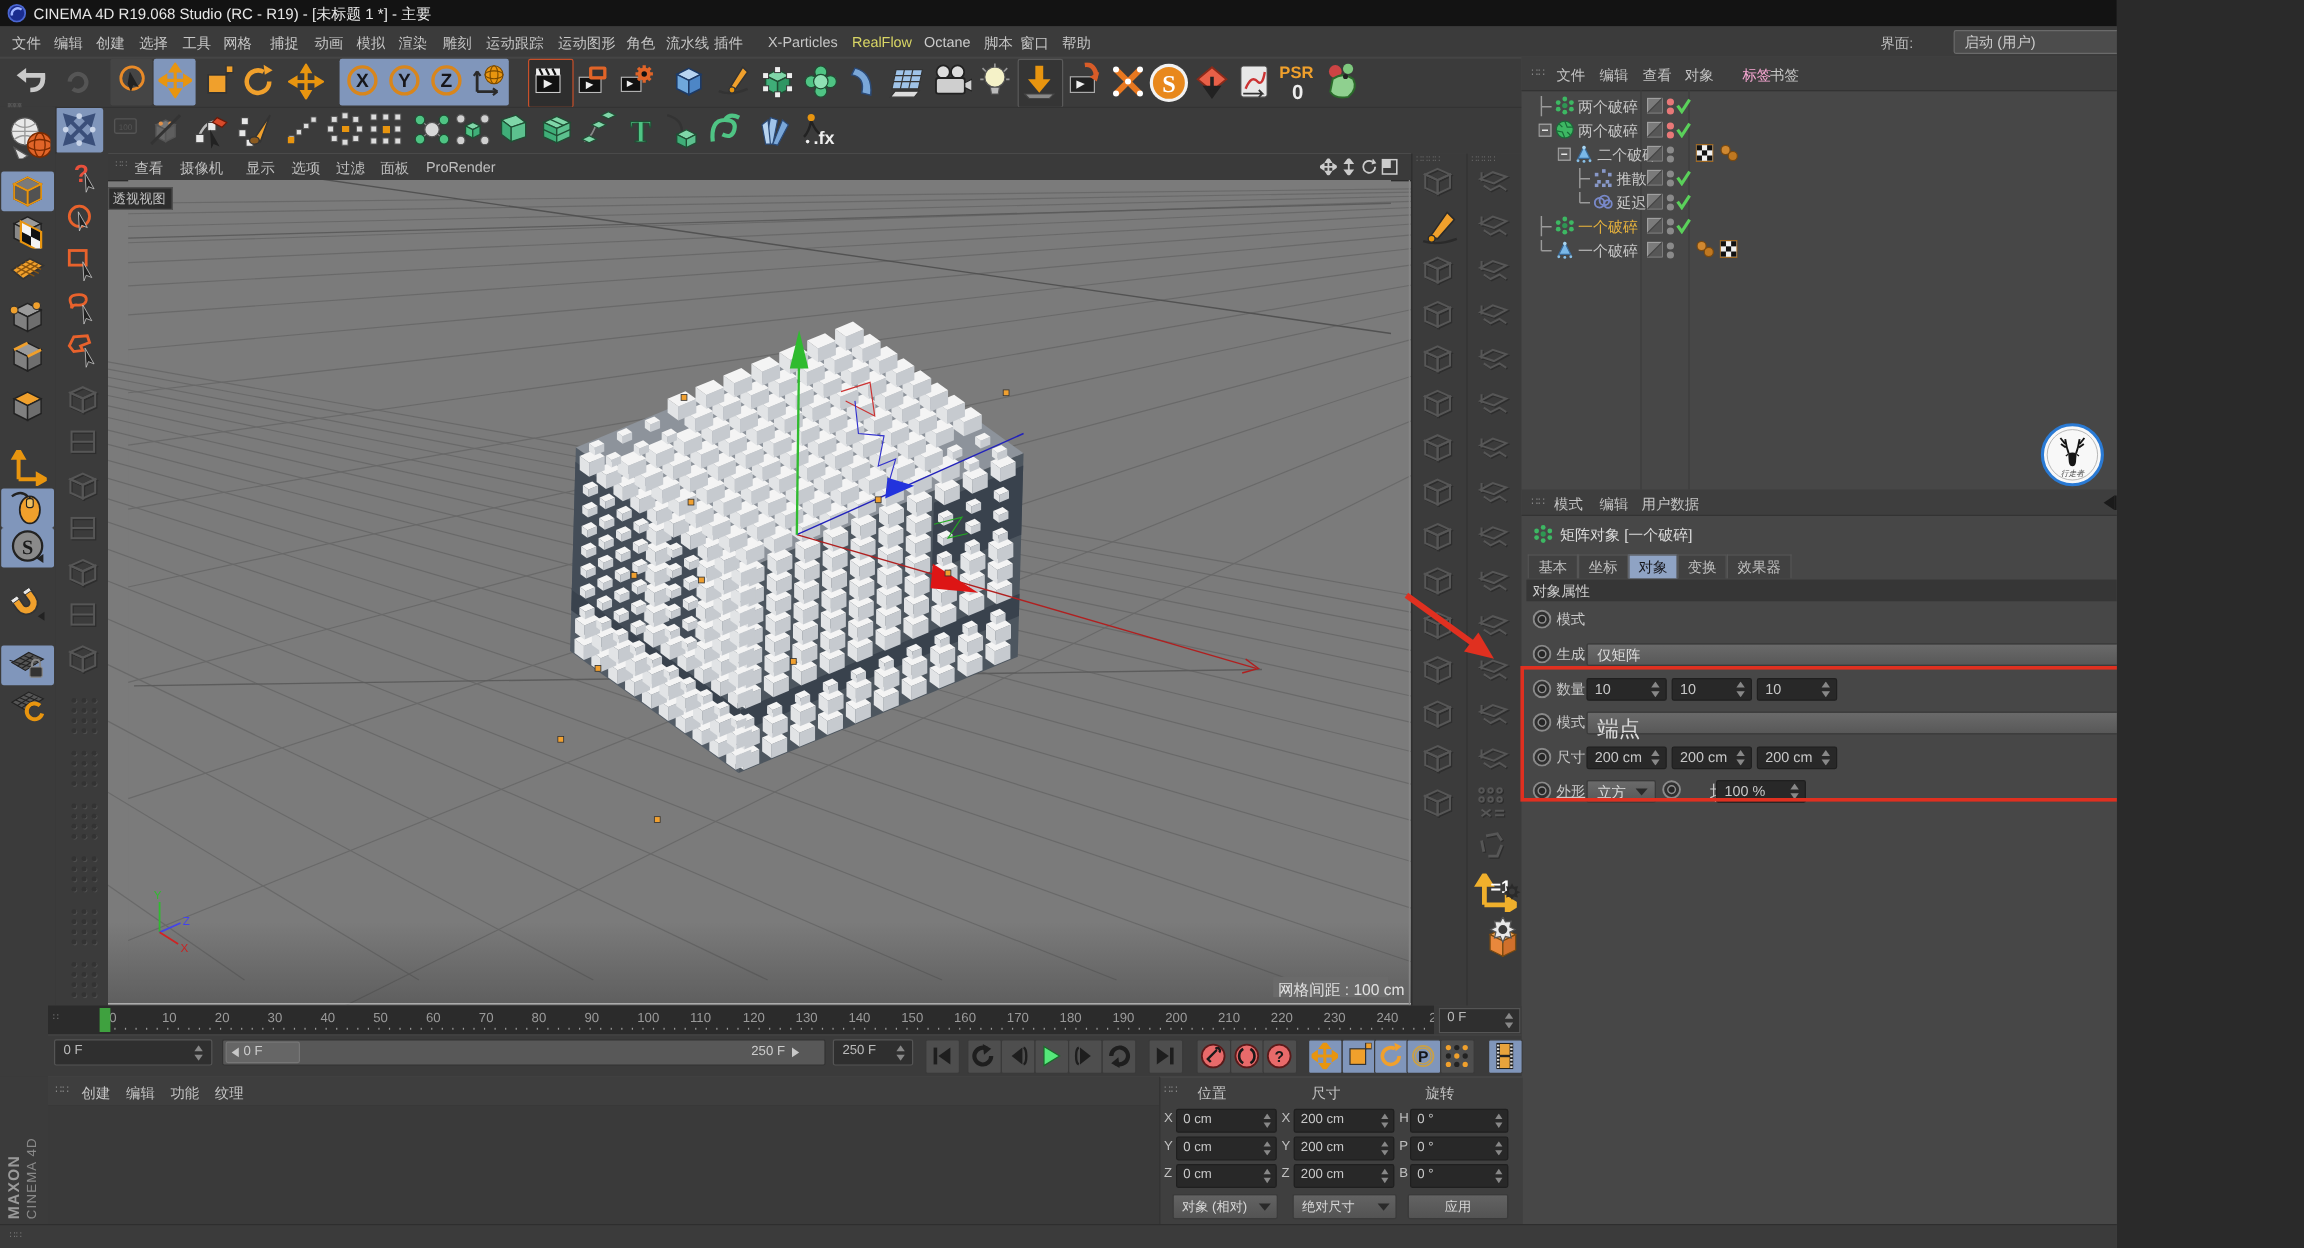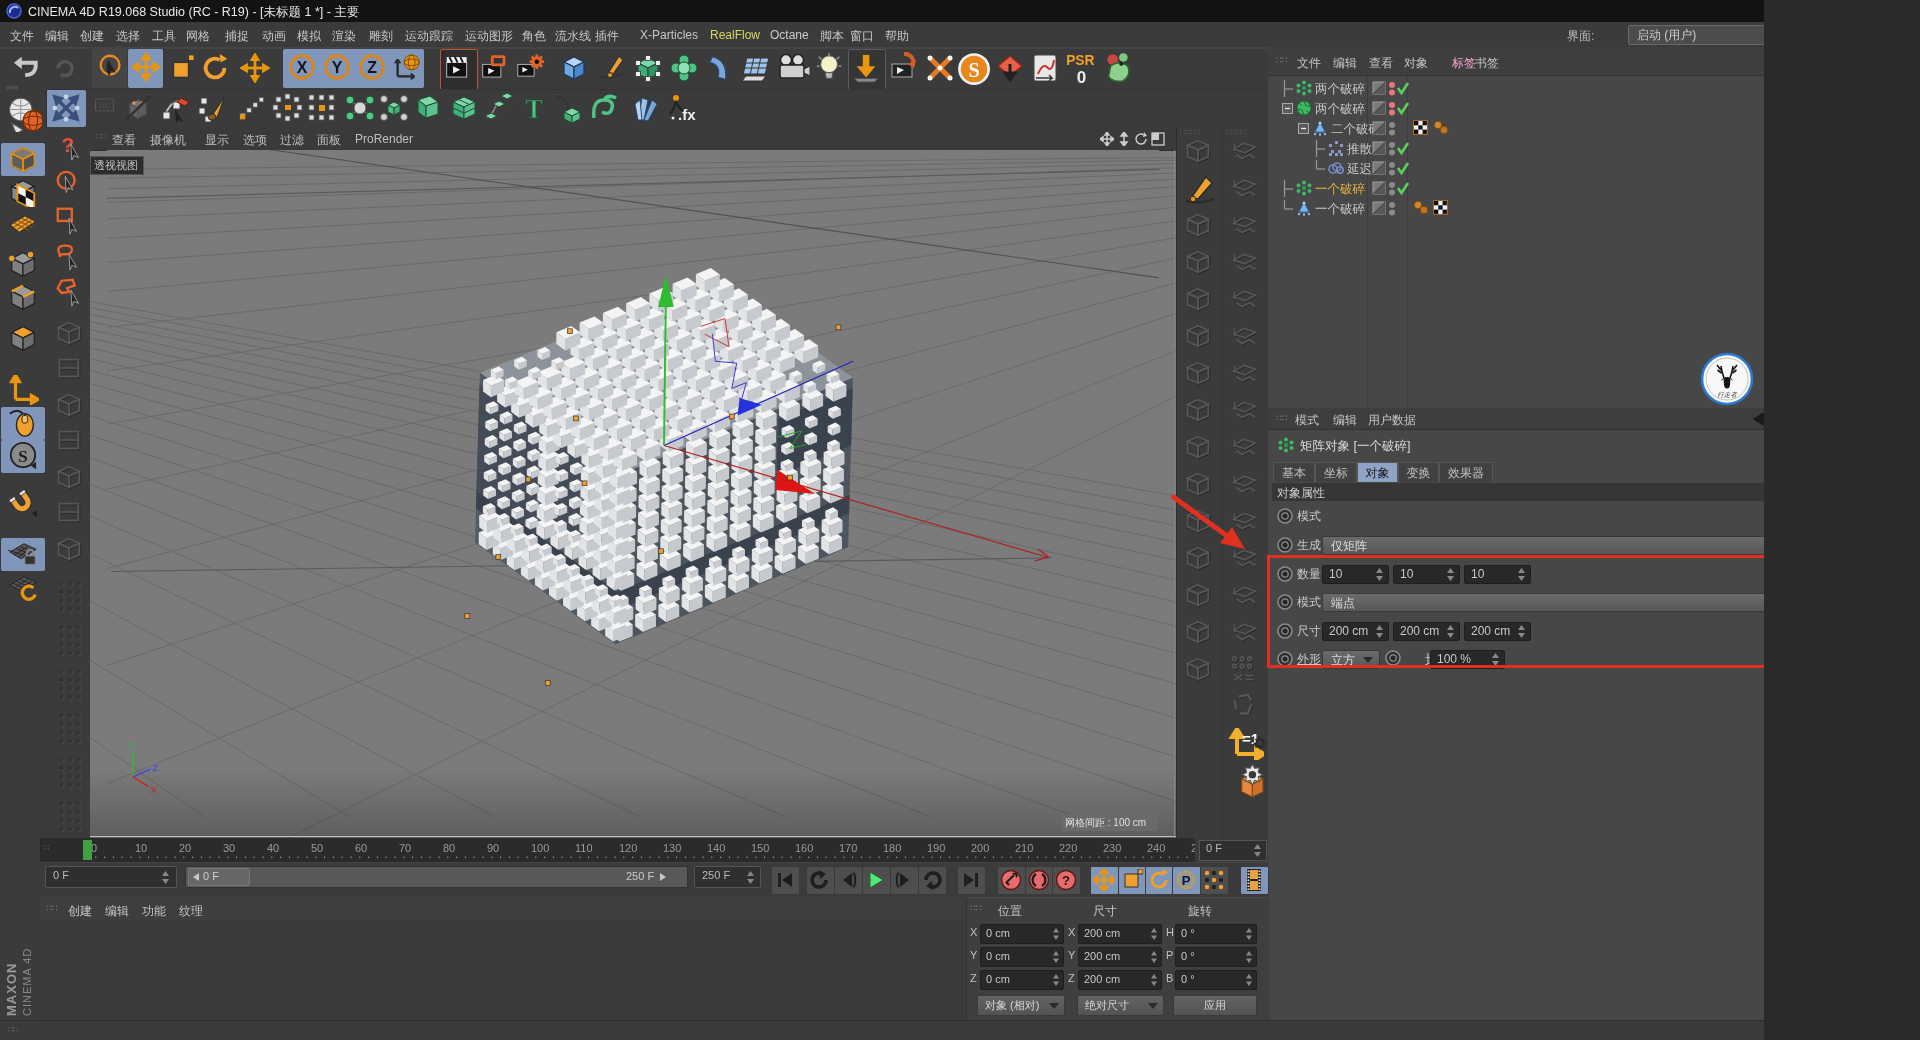--- a/index.html
+++ b/index.html
@@ -1387,21 +1387,21 @@
       <text x="47" y="663" font-size="10" fill="#4444ee" font-family="Liberation Sans">Z</text>
       <text x="45" y="686" font-size="10" fill="#dd2222" font-family="Liberation Sans">X</text>
     </svg>
 <div class="a" style="left:90px;top:768px;width:1086px;height:70px;background:linear-gradient(rgba(40,40,40,0),rgba(40,40,40,0.35));"></div>
 <div class="a" style="left:90px;top:836px;width:1086px;height:1px;background:#c0c0c0;"></div>
 <div class="a" style="left:1174px;top:150px;width:1px;height:688px;background:#858585;"></div>
 <div class="a" style="left:90px;top:156px;width:52px;height:17px;background:#2d2d2d;border:1px solid #555;">
       <div class="a" style="left:3px;top:1px;font-size:11px;color:#c0c0c0;white-space:nowrap">透视视图</div>
     </div>
 <div class="a" style="left:1061px;top:814px;width:96px;height:17px;background:#6a6a6a;">
-      <div class="a" style="left:4px;top:2px;font-size:10px;color:#e0e0e0;white-space:nowrap">网格间距 : 100 cm</div>
+      <div class="a" style="left:4px;top:2px;font-size:13px;color:#e0e0e0;white-space:nowrap">网格间距 : 100 cm</div>
     </div>
 <div class="a" style="left:1176px;top:128px;width:92px;height:710px;background:#3b3b3b;"></div>
 <div class="a" style="left:1176px;top:128px;width:1px;height:710px;background:#2c2c2c;"></div>
 <div class="a" style="left:1180px;top:128px;font-size:8px;color:#666;white-space:nowrap;">∷∷∷∷</div>
 <div class="a" style="left:1226px;top:128px;font-size:8px;color:#666;white-space:nowrap;">∷∷∷∷</div>
 <svg class="a" style="left:1182px;top:136px" width="32" height="30" viewBox="0 0 32 32">
       <g stroke="#2d2d2d" fill="none" stroke-width="2" transform="translate(1,1)">
         <polygon points="16,5 27,10 16,15 5,10"></polygon>
         <polygon points="5,10 16,15 16,27 5,22"></polygon>
         <polygon points="27,10 16,15 16,27 27,22"></polygon>
@@ -2143,21 +2143,21 @@
     </div>
 <div class="a" style="left:1464px;top:565px;width:65px;height:17px;background:#282828;border:1px solid #1f1f1f;border-radius:2px;">
       <div class="a" style="left:6px;top:1px;font-size:12px;color:#c8c8c8;white-space:nowrap">10</div>
       <svg class="a" style="left:52px;top:2px" width="9" height="13" viewBox="0 0 9 13">
         <path d="M4.5 0 L8 5 L1 5 Z" fill="#888"></path>
         <path d="M4.5 13 L8 8 L1 8 Z" fill="#888"></path>
       </svg>
     </div>
 <div class="a" style="left:1297px;top:594px;font-size:12px;color:#c8c8c8;white-space:nowrap;">模式</div>
 <div class="a" style="left:1322px;top:593px;width:566px;height:17px;background:linear-gradient(#6a6a6a,#585858);border:1px solid #3a3a3a;border-radius:2px;">
-      <div class="a" style="left:8px;top:1px;font-size:12px;color:#dcdcdc;white-space:nowrap">端点</div>
+      <div class="a" style="left:8px;top:1px;font-size:18px;color:#dcdcdc;white-space:nowrap">端点</div>
       <div class="a" style="left:550px;top:6px;width:0;height:0;border-left:5px solid transparent;border-right:5px solid transparent;border-top:6px solid #2a2a2a"></div>
     </div>
 <div class="a" style="left:1297px;top:623px;font-size:12px;color:#c8c8c8;white-space:nowrap;">尺寸</div>
 <div class="a" style="left:1322px;top:622px;width:65px;height:17px;background:#282828;border:1px solid #1f1f1f;border-radius:2px;">
       <div class="a" style="left:6px;top:1px;font-size:12px;color:#c8c8c8;white-space:nowrap">200 cm</div>
       <svg class="a" style="left:52px;top:2px" width="9" height="13" viewBox="0 0 9 13">
         <path d="M4.5 0 L8 5 L1 5 Z" fill="#888"></path>
         <path d="M4.5 13 L8 8 L1 8 Z" fill="#888"></path>
       </svg>
     </div>

